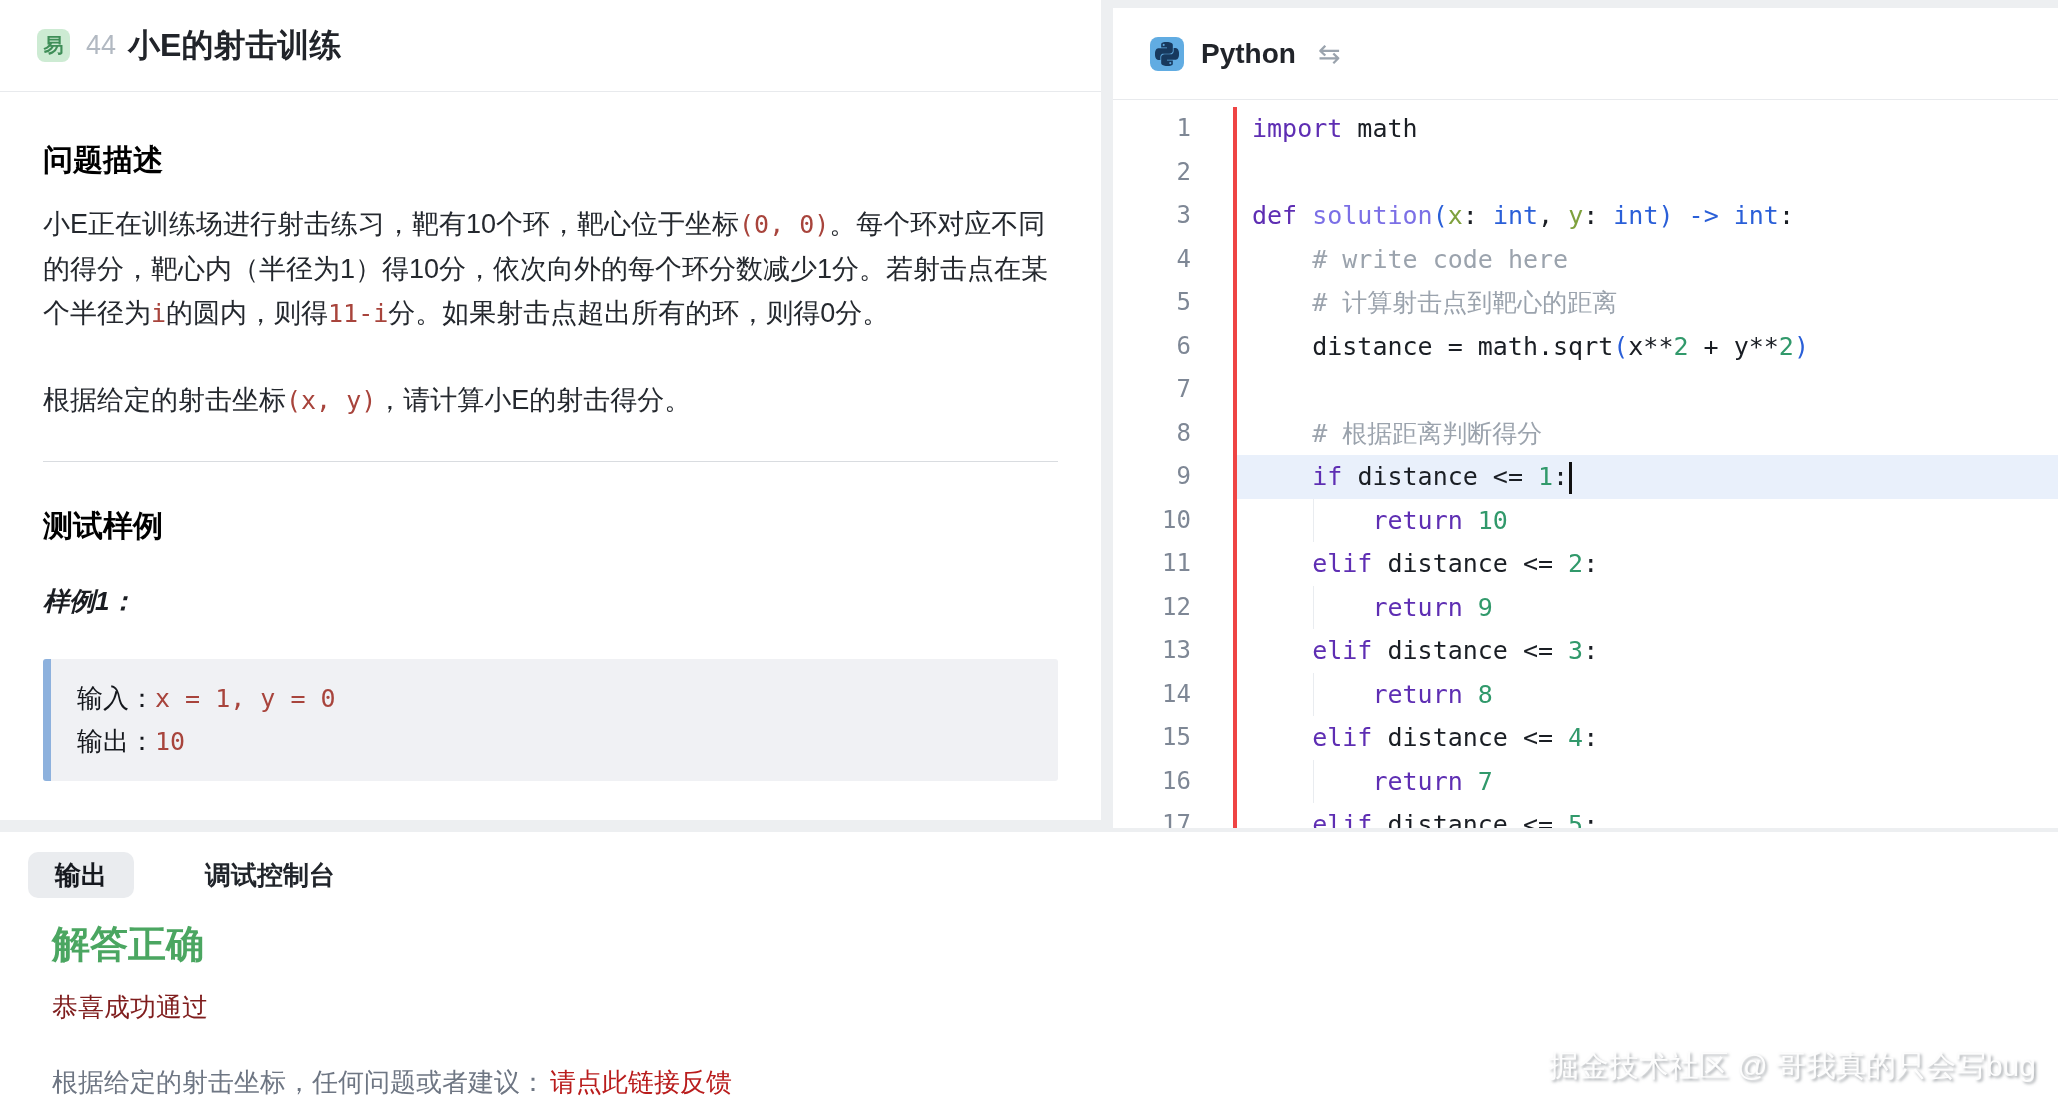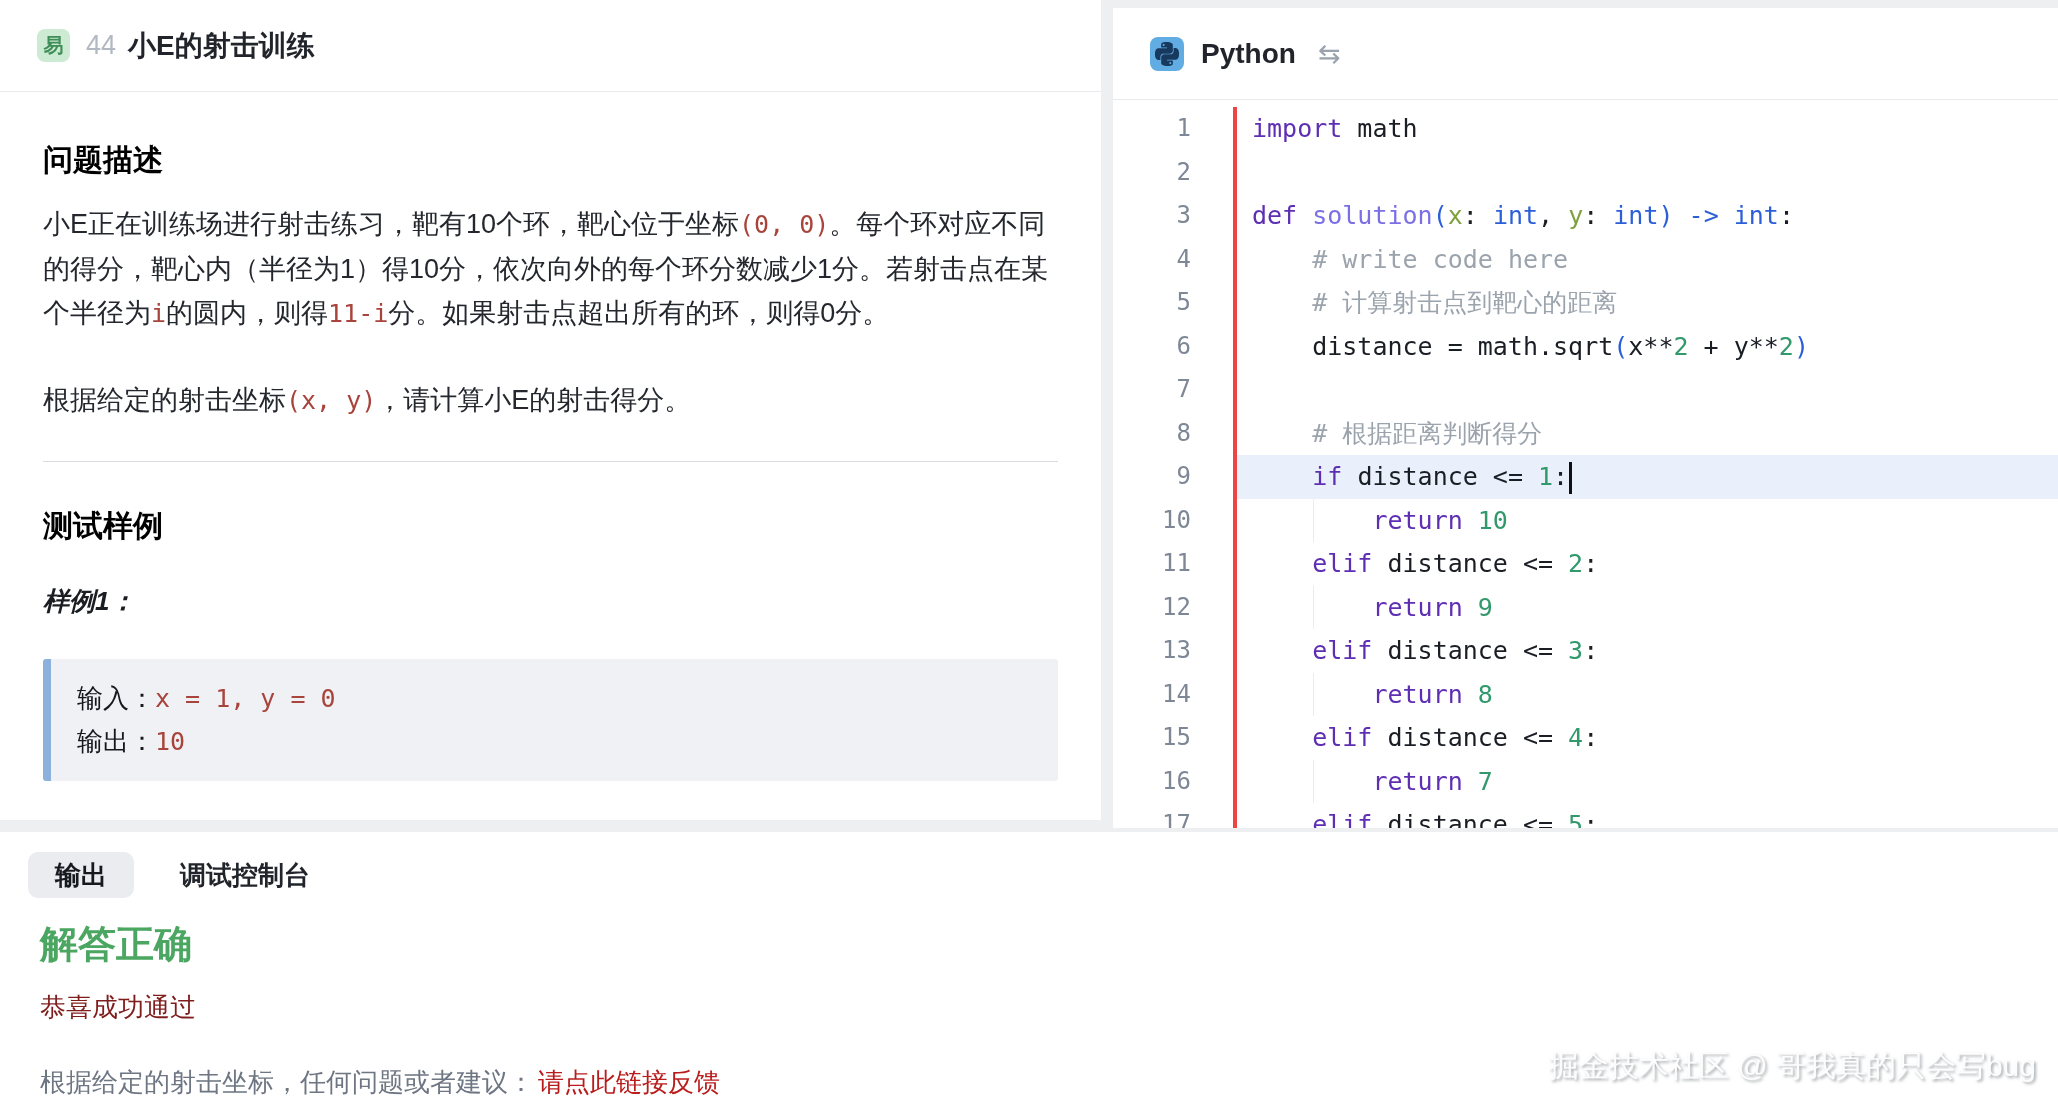--- a/index.html
+++ b/index.html
@@ -15,21 +15,21 @@
   .panel-right{ left:1113px; top:8px; width:945px; height:820px; }
   .panel-bottom{ left:0; top:832px; width:2058px; height:278px; }
 
   
   .phead{ height:92px; border-bottom:1px solid #e8eaed; display:flex; align-items:center; padding:0 37px; }
   .badge{
     width:33px; height:33px; border-radius:8px; background:#cdebd3; color:#3f8e58;
     font-size:20px; font-weight:700; display:flex; align-items:center; justify-content:center; flex:none;
   }
   .prob-num{ color:#b2b9c2; font-size:27px; margin-left:16px; }
-  .prob-title{ color:#21242a; font-size:28px; font-weight:700; margin-left:12px; }
+  .prob-title{ color:#21242a; font-size:32px; font-weight:700; margin-left:12px; }
 
   .py-tile{ width:34px; height:34px; border-radius:8px; background:#61ace2; display:flex; align-items:center; justify-content:center; flex:none; }
   .lang-label{ font-size:28px; font-weight:700; color:#21242a; margin-left:17px; }
   .swap{ margin-left:22px; color:#9aa3ad; font-size:27px; cursor:pointer; }
 
   
   .lcontent{ padding:0 43px 0 43px; }
   .h3{ font-size:30px; font-weight:700; color:#000000; line-height:32px; }
   .h3.first{ margin-top:52px; }
   .h3.second{ margin-top:48px; }
@@ -60,27 +60,27 @@
   .tk-kw{ color:#5e2eb3; }
   .tk-fn{ color:#7b6fe6; }
   .tk-pa{ color:#7fa13d; }
   .tk-bl{ color:#2a5fd8; }
   .tk-nu{ color:#31996b; }
   .tk-cm{ color:#9ba3ad; }
   .tk-pl{ color:#1a1e24; }
   .cursor{ display:inline-block; width:3px; height:32px; background:#111; vertical-align:middle; margin-left:1px; }
 
   
-  .tabs{ display:flex; align-items:center; margin:20px 0 0 28px; }
+  .tabs{ display:flex; align-items:center; margin:20px 0 0 28px;gap:25px; }
   .tab-chip{
     height:46px; padding:0 27px; border-radius:10px; background:#eaecef;
     display:flex; align-items:center; font-size:26px; font-weight:700; color:#16191f; cursor:pointer;
   }
   .tab-plain{ margin-left:46px; font-size:26px; font-weight:600; color:#21252b; background:none; border-radius:0; padding:0; height:auto; }
-  .result-wrap{ padding-left:40px; }
+  .result-wrap{ padding-left:52px; }
   .result-title{ margin-top:26px; font-size:38px; line-height:40px; font-weight:700; color:#4ba661; }
   .result-sub{ margin-top:26px; font-size:26px; color:#7f1d1d; }
   .feedback{ margin-top:40px; font-size:26px; color:#6e7683; }
   .feedback a{ color:#b91c1c; text-decoration:none; margin-left:4px; cursor:pointer; }
 
   .watermark{
     position:absolute; right:22px; top:1046px; font-size:30px; color:#fdfdfd;
     text-shadow:2px 2px 3px rgba(110,116,124,.6), -1px -1px 1px rgba(255,255,255,.9);
     pointer-events:none;
   }

